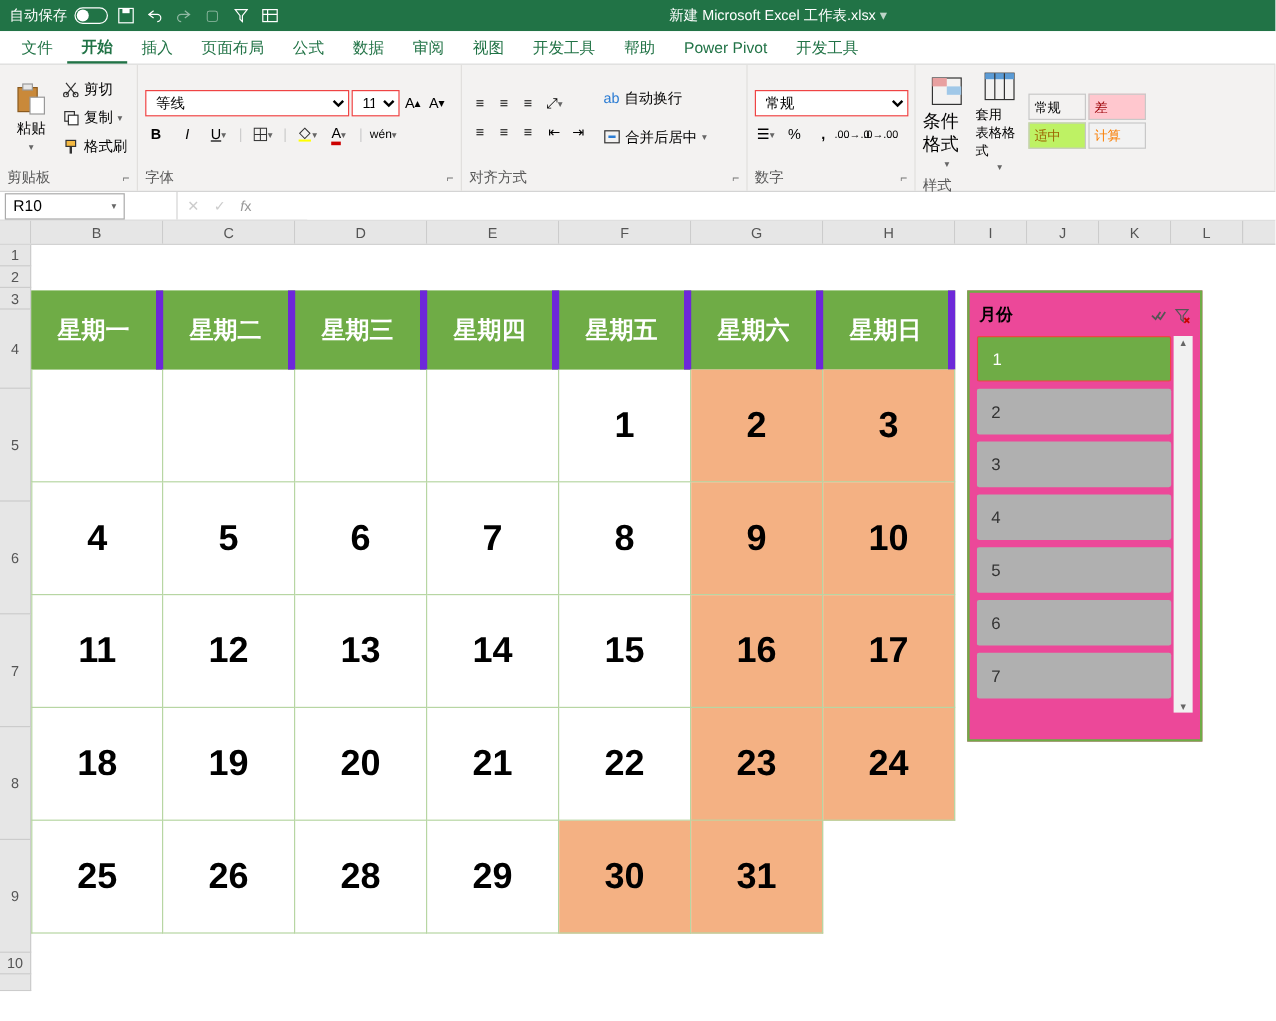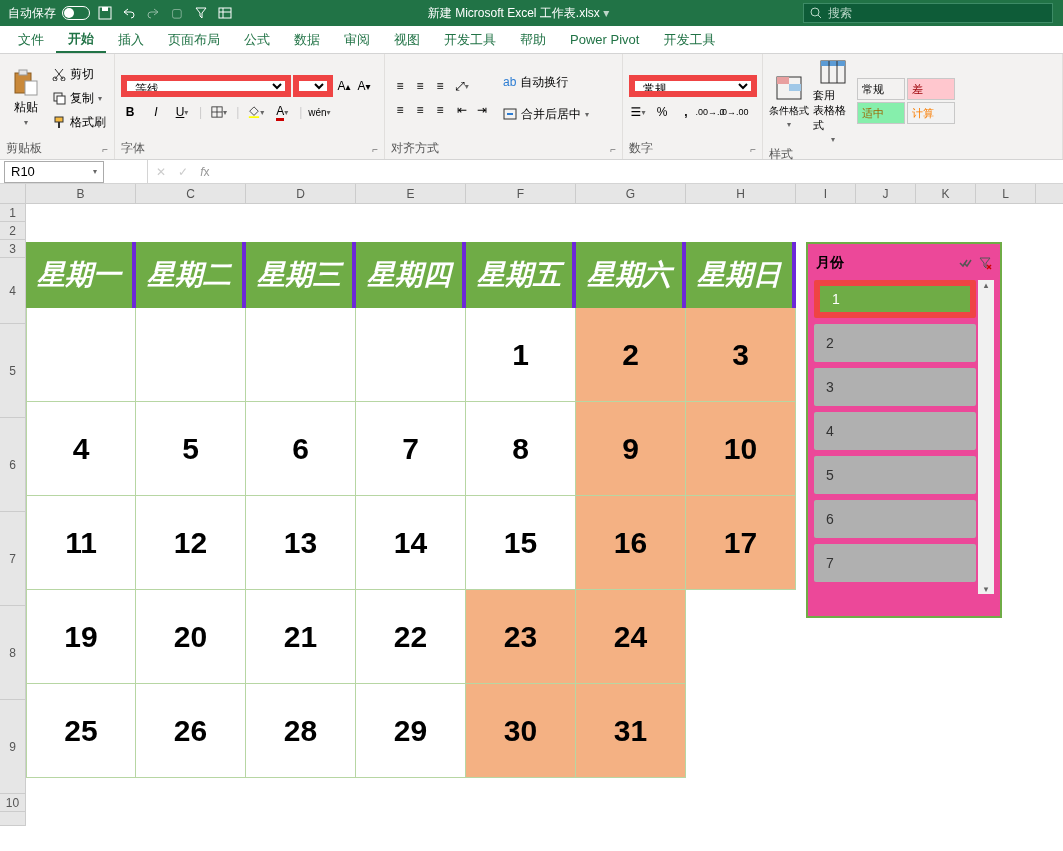--- a/index.html
+++ b/index.html
@@ -24,21 +24,21 @@
 .ribbon { height: 106px; background: #f3f2f1; border-bottom: 1px solid #d4d4d4; display: flex; font-size: 12px; }
 .group { border-right: 1px solid #e1dfdd; padding: 4px 6px 2px; display: flex; flex-direction: column; position: relative; }
 .group .body { flex: 1; display: flex; gap: 4px; }
 .group .label { text-align: left; font-size: 12px; color: #595959; padding-top: 2px; position: relative; }
 .group .label .dlg { position: absolute; right: 0; bottom: 2px; font-size: 10px; color: #777; cursor: pointer; }
 .big-btn { width: 40px; display: flex; flex-direction: column; align-items: center; justify-content: center; gap: 2px; cursor: pointer; }
 .big-btn .icn { width: 28px; height: 28px; display: flex; align-items: center; justify-content: center; }
 .sm { height: 22px; display: flex; align-items: center; gap: 4px; cursor: pointer; padding: 0 2px; font-size: 12px; }
 .col { display: flex; flex-direction: column; justify-content: center; gap: 2px; }
 .row { display: flex; gap: 2px; align-items: center; }
-.sel { border: 6px solid #ef4444; background: #fff; height: 22px; font-size: 12px; padding: 0 4px; }
+.sel { border: 1px solid #ef4444; background: #fff; height: 22px; font-size: 12px; padding: 0 4px; }
 .mini { width: 18px; height: 18px; border: 1px solid transparent; display: inline-flex; align-items: center; justify-content: center; cursor: pointer; }
 .dd { font-size: 8px; color: #666; }
 .style-item { width: 48px; height: 22px; border: 1px solid #c8c8c8; font-size: 11px; display: flex; align-items: center; padding-left: 4px; }
 
 
 .fbar { height: 24px; border-bottom: 1px solid #d4d4d4; display: flex; align-items: center; background: #fff; gap: 39px; }
 .namebox { width: 100px; border: 1px solid #ababab; height: 22px; margin: 0 4px; display: flex; align-items: center; padding: 0 6px; font-size: 13px; justify-content: space-between; }
 .fbar .fx { padding: 0 8px; color: #999; border-left: 1px solid #d4d4d4; height: 100%; display: flex; align-items: center; gap: 12px; }
 .fbar input { border: none; flex: 1; height: 100%; padding: 0 8px; font-size: 13px; outline: none; }
 
@@ -48,21 +48,21 @@
 .corner { width: 26px; border-right: 1px solid #ccc; background: #e6e6e6; }
 .ch { border-right: 1px solid #ccc; text-align: center; font-size: 12px; color: #555; line-height: 20px; background: #e6e6e6; }
 .rows { display: flex; }
 .rowhdrs { width: 26px; background: #e6e6e6; }
 .rh { border-bottom: 1px solid #ccc; border-right: 1px solid #ccc; text-align: center; font-size: 12px; color: #555; display: flex; align-items: center; justify-content: center; }
 .cells { position: relative; }
 
 
 .cal { position: absolute; left: 0; top: 38px; }
 .cal-hdr { display: flex; height: 66px; background: #6fac46; }
-.cal-hdr div { width: 110px; color: #fff; font-size: 28px; font-weight: 600; display: flex; align-items: center; justify-content: center; border-right: 4px solid #6d28d9; font-style: italic; }
+.cal-hdr div { width: 110px; color: #fff; font-size: 20px; font-weight: 600; display: flex; align-items: center; justify-content: center; border-right: 6px solid #6d28d9; }
 .cal-row { display: flex; height: 94px; }
 .cal-row div { width: 110px; border: 1px solid #b7d6a3; border-top: none; border-left: none; font-size: 30px; font-weight: 700; display: flex; align-items: center; justify-content: center; color: #000; }
 .cal-row div.wk { background: #f4b183; }
 .cal-row div:first-child { border-left: 1px solid #b7d6a3; }
 
 
 .slicer { position: absolute; left: 780px; top: 38px; width: 196px; height: 376px; border: 2px solid #6fac46; background: #ec4899; padding: 6px; }
 .slicer .shdr { display: flex; align-items: center; justify-content: space-between; font-size: 14px; font-weight: 600; padding: 4px 2px 8px; }
 .slicer .shdr .icons { display: flex; gap: 6px; color: #555; }
 .slicer .list { height: 314px; overflow: hidden; position: relative; padding-right: 18px; }
@@ -107,27 +107,20 @@
       </span>
     <span class="ico">
         <svg width="14" height="14" viewBox="0 0 14 14">
           <rect x="1" y="2" width="12" height="10" fill="none" stroke="#fff"></rect>
           <line x1="1" y1="6" x2="13" y2="6" stroke="#fff"></line>
           <line x1="5" y1="2" x2="5" y2="12" stroke="#fff"></line>
         </svg>
       </span>
   </div>
   <div class="center"><span>新建 Microsoft Excel 工作表.xlsx</span> <span style="opacity:.7">▾</span></div>
-  <div class="search">
-    <svg width="12" height="12" viewBox="0 0 12 12">
-        <circle cx="5" cy="5" r="4" fill="none" stroke="#b8d6c6"></circle>
-        <line x1="8" y1="8" x2="11" y2="11" stroke="#b8d6c6"></line>
-      </svg>
-    <span>搜索</span>
-  </div>
 </div>
 
 <div class="tabs" id="tabs">
     <div class="tab file">文件</div>
     <div class="tab active">开始</div>
     <div class="tab">插入</div>
     <div class="tab">页面布局</div>
     <div class="tab">公式</div>
     <div class="tab">数据</div>
     <div class="tab">审阅</div>
@@ -292,21 +285,21 @@
   <div class="group" style="flex:1">
     <div class="body">
       <div class="big-btn">
         <div class="icn">
             <svg width="26" height="24" viewBox="0 0 26 24">
               <rect x="1" y="1" width="24" height="22" fill="none" stroke="#333"></rect>
               <rect x="1" y="1" width="12" height="7" fill="#e8a0a0"></rect>
               <rect x="13" y="8" width="12" height="7" fill="#a0c8e8"></rect>
             </svg>
           </div>
-        <span style="font-size:10px">条件格式</span>
+        <span style="font-size:15px">条件格式</span>
           <span class="dd">▾</span>
       </div>
       <div class="big-btn">
         <div class="icn">
             <svg width="26" height="24" viewBox="0 0 26 24">
               <rect x="1" y="1" width="24" height="22" fill="none" stroke="#333"></rect>
               <rect x="1" y="1" width="24" height="5" fill="#5b9bd5"></rect>
               <line x1="9" y1="1" x2="9" y2="23" stroke="#333"></line>
               <line x1="17" y1="1" x2="17" y2="23" stroke="#333"></line>
             </svg>
@@ -314,21 +307,21 @@
         <span style="font-size:11px;white-space:pre-line">套用
 表格格式</span>
           <span class="dd">▾</span>
       </div>
       <div class="col" style="gap:2px">
         <div class="row">
           <div class="style-item">常规</div>
           <div class="style-item" style="background:#ffc7ce;color:#9c0006">差</div>
         </div>
         <div class="row">
-          <div class="style-item" style="background:#86efac;color:#9c6500">适中</div>
+          <div class="style-item" style="background:#bef264;color:#9c6500">适中</div>
           <div class="style-item" style="background:#f2f2f2;color:#fa7d00">计算</div>
         </div>
       </div>
     </div>
     <div class="label"><span>样式</span></div>
   </div>
 </div>
 
 <div class="fbar">
   <div class="namebox">
@@ -406,20 +399,21 @@
             <div class="cal-row">
               <div>11</div>
               <div>12</div>
               <div>13</div>
               <div>14</div>
               <div>15</div>
               <div class="wk">16</div>
               <div class="wk">17</div>
             </div>
             <div class="cal-row">
+              <div>18</div>
               <div>19</div>
               <div>20</div>
               <div>21</div>
               <div>22</div>
               <div class="wk">23</div>
               <div class="wk">24</div>
             </div>
             <div class="cal-row">
               <div>25</div>
               <div>26</div>

